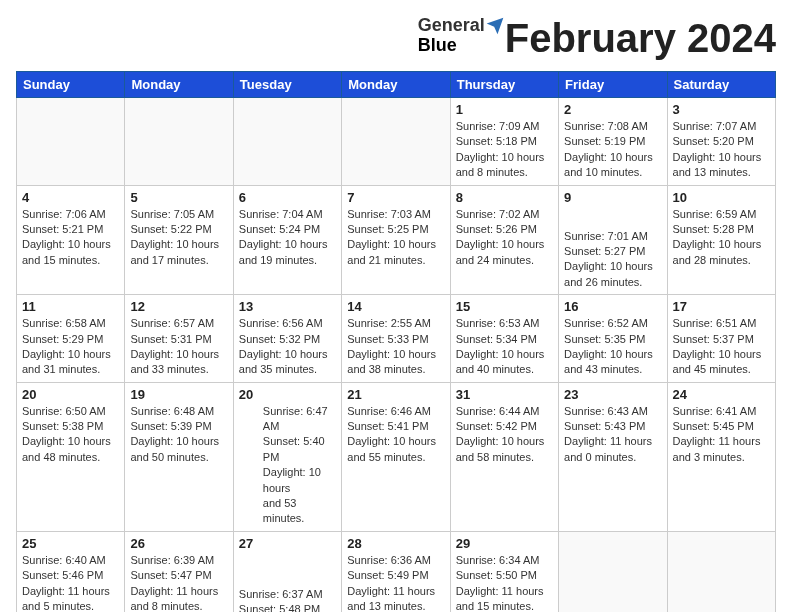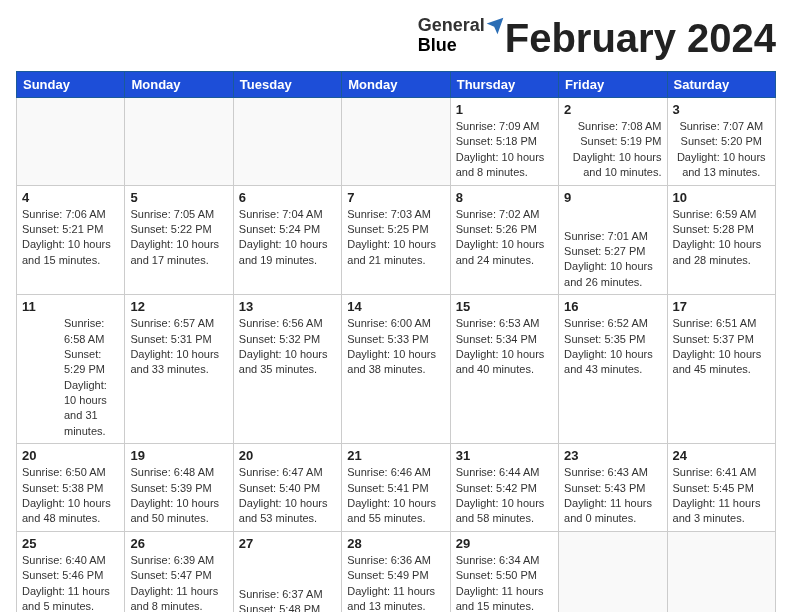--- a/index.html
+++ b/index.html
@@ -120,28 +120,28 @@
         <td class="empty"></td>
         <td>
           <div class="day-number">1</div>
           <div class="day-detail" style="white-space: pre-line;">Sunrise: 7:09 AM
 Sunset: 5:18 PM
 Daylight: 10 hours
 and 8 minutes.</div>
         </td>
         <td>
           <div class="day-number">2</div>
-          <div class="day-detail" style="white-space: pre-line; text-align: right;">Sunrise: 7:08 AM
+          <div class="day-detail" style="white-space: pre-line;">Sunrise: 7:08 AM
 Sunset: 5:19 PM
 Daylight: 10 hours
 and 10 minutes.</div>
         </td>
         <td>
           <div class="day-number">3</div>
-          <div class="day-detail" style="white-space: pre-line; text-align: center;">Sunrise: 7:07 AM
+          <div class="day-detail" style="white-space: pre-line;">Sunrise: 7:07 AM
 Sunset: 5:20 PM
 Daylight: 10 hours
 and 13 minutes.</div>
         </td>
       </tr>
       <tr>
         <td>
           <div class="day-number">4</div>
           <div class="day-detail" style="white-space: pre-line;">Sunrise: 7:06 AM
 Sunset: 5:21 PM
@@ -187,42 +187,42 @@
           <div class="day-number">10</div>
           <div class="day-detail" style="white-space: pre-line;">Sunrise: 6:59 AM
 Sunset: 5:28 PM
 Daylight: 10 hours
 and 28 minutes.</div>
         </td>
       </tr>
       <tr>
         <td>
           <div class="day-number">11</div>
-          <div class="day-detail" style="white-space: pre-line; margin-left: 42px;">Sunrise: 6:58 AM
+          <div class="day-detail" style="white-space: pre-line;">Sunrise: 6:58 AM
 Sunset: 5:29 PM
 Daylight: 10 hours
 and 31 minutes.</div>
         </td>
         <td>
           <div class="day-number">12</div>
           <div class="day-detail" style="white-space: pre-line;">Sunrise: 6:57 AM
 Sunset: 5:31 PM
 Daylight: 10 hours
 and 33 minutes.</div>
         </td>
         <td>
           <div class="day-number">13</div>
           <div class="day-detail" style="white-space: pre-line;">Sunrise: 6:56 AM
 Sunset: 5:32 PM
 Daylight: 10 hours
 and 35 minutes.</div>
         </td>
         <td>
           <div class="day-number">14</div>
-          <div class="day-detail" style="white-space: pre-line;">Sunrise: 6:00 AM
+          <div class="day-detail" style="white-space: pre-line;">Sunrise: 2:55 AM
 Sunset: 5:33 PM
 Daylight: 10 hours
 and 38 minutes.</div>
         </td>
         <td>
           <div class="day-number">15</div>
           <div class="day-detail" style="white-space: pre-line;">Sunrise: 6:53 AM
 Sunset: 5:34 PM
 Daylight: 10 hours
 and 40 minutes.</div>
@@ -252,21 +252,21 @@
         </td>
         <td>
           <div class="day-number">19</div>
           <div class="day-detail" style="white-space: pre-line;">Sunrise: 6:48 AM
 Sunset: 5:39 PM
 Daylight: 10 hours
 and 50 minutes.</div>
         </td>
         <td>
           <div class="day-number">20</div>
-          <div class="day-detail" style="white-space: pre-line;">Sunrise: 6:47 AM
+          <div class="day-detail" style="white-space: pre-line; margin-left: 24px;">Sunrise: 6:47 AM
 Sunset: 5:40 PM
 Daylight: 10 hours
 and 53 minutes.</div>
         </td>
         <td>
           <div class="day-number">21</div>
           <div class="day-detail" style="white-space: pre-line;">Sunrise: 6:46 AM
 Sunset: 5:41 PM
 Daylight: 10 hours
 and 55 minutes.</div>

